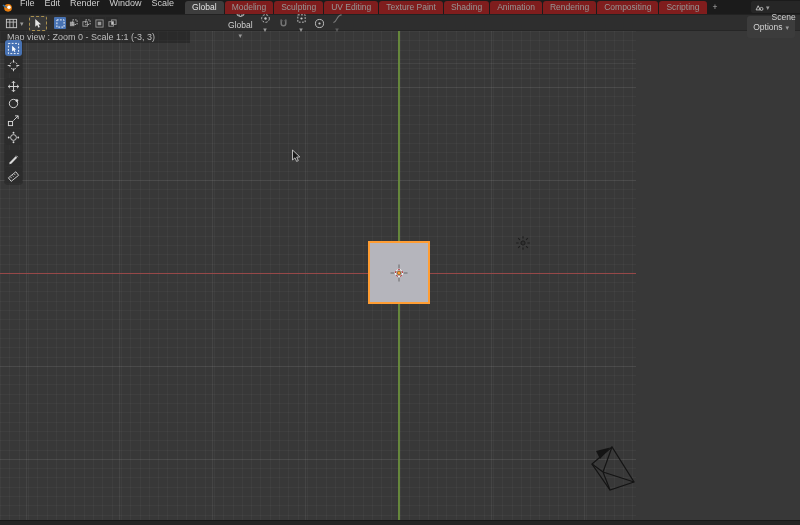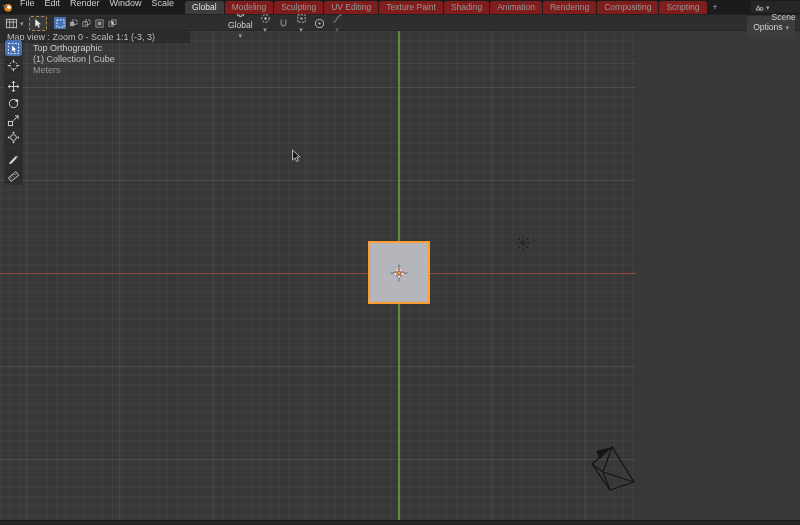--- a/index.html
+++ b/index.html
@@ -224,25 +224,20 @@
   </div>
 </div>
 
 <div class="viewport">
 
   <div class="axis-y"></div>
   <div class="axis-x"></div>
 
   <div class="map-status">Map view : Zoom 0 - Scale 1:1 (-3, 3)</div>
 
-  <div class="view-info">
-    <div class="l1">Top Orthographic</div>
-    <div class="l2">(1) Collection | Cube</div>
-    <div class="l3">Meters</div>
-  </div>
 
   <div class="toolbar">
     <div class="tool active">
       <svg width="13" height="13" viewBox="0 0 14 14">
           <rect x="1.5" y="1.5" width="11" height="11" stroke="#fff" fill="none" stroke-dasharray="2 1.6"></rect>
           <path d="M5.5 4 L5.5 10.2 L7 8.8 L8 10.8 L9 10.2 L8.1 8.3 L9.8 8 Z" fill="#fff"></path>
         </svg>
     </div>
     <div class="tool">
       <svg width="13" height="13" viewBox="0 0 14 14">

